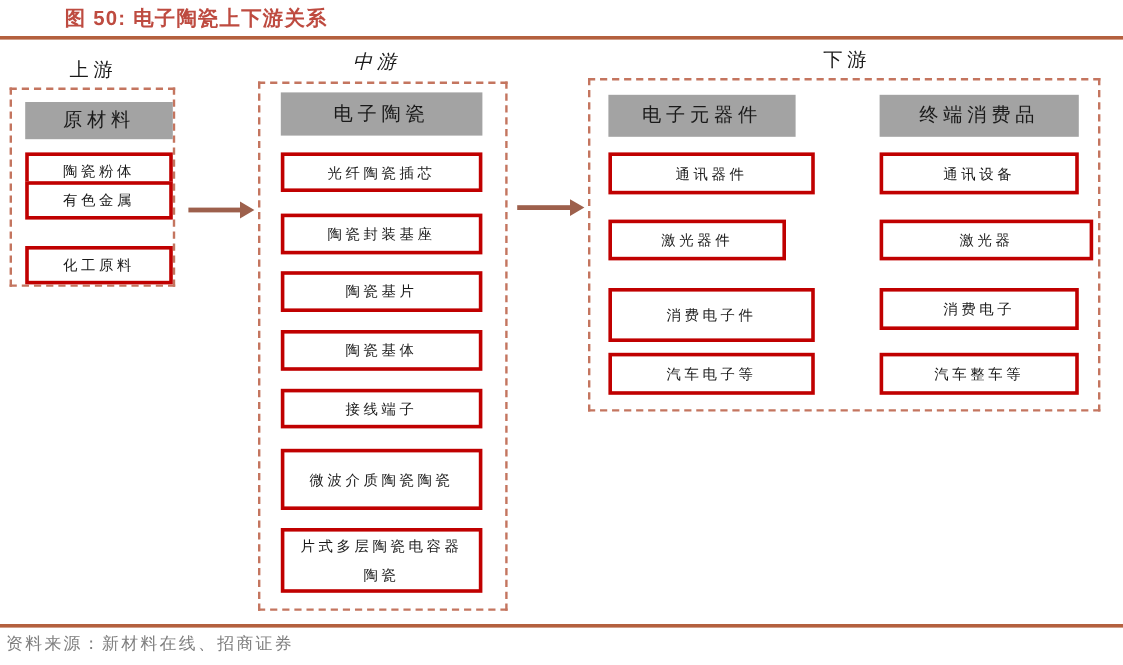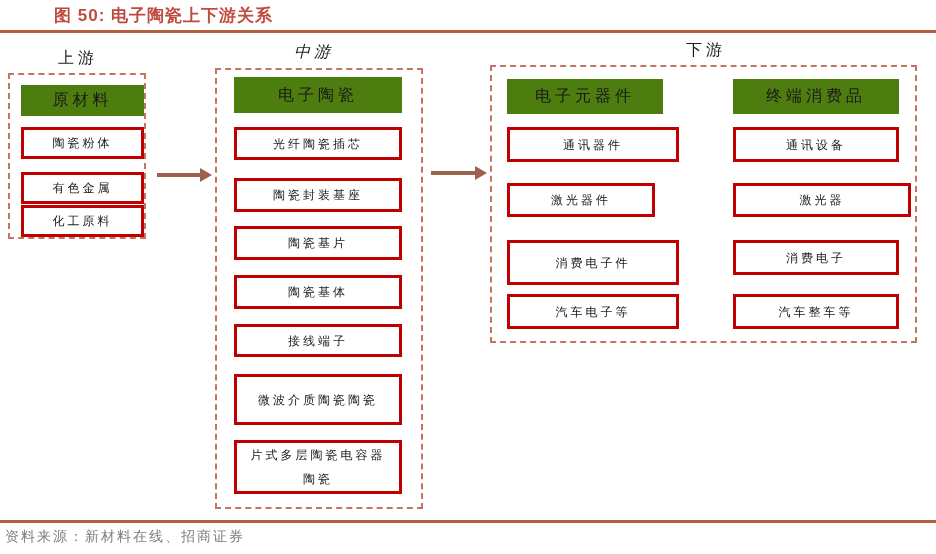--- a/index.html
+++ b/index.html
@@ -32,41 +32,41 @@
     position:absolute;
     border:2px dashed #C4755F;
     background:transparent;
     box-sizing:border-box;
   }
   .box-up{left:8px;top:73px;width:138px;height:166px;}
   .box-mid{left:215px;top:68px;width:208px;height:441px;}
   .box-down{left:490px;top:65px;width:427px;height:278px;}
   .obox{
     position:absolute;
-    background:#4d7c0f;
+    background:#a3a3a3;
     display:flex;align-items:center;justify-content:center;
     font-size:16px;color:#1a1a1a;letter-spacing:4px;
     font-family:"Liberation Serif","DejaVu Serif",serif;
     text-align:center;
   }
   .rbox{
     position:absolute;
     border:3px solid #C00000;background:#ffffff;
     box-sizing:border-box;
     display:flex;align-items:center;justify-content:center;
     font-size:12px;color:#1a1a1a;letter-spacing:3px;
     line-height:24px;
     font-family:"Liberation Serif","DejaVu Serif",serif;
     text-align:center;
     padding:0 11px;
   }
   
   .up-h {left:11px;top:10px;width:123px;height:31px;}
   .up-0 {left:11px;top:52px;width:123px;height:32px;}
-  .up-1 {left:11px;top:97px;width:123px;height:32px;}
+  .up-1 {left:11px;top:76px;width:123px;height:32px;}
   .up-2 {left:11px;top:130px;width:123px;height:32px;}
   
   .mid-h {left:17px;top:7px;width:168px;height:36px;}
   .mid-0 {left:17px;top:57px;width:168px;height:33px;}
   .mid-1 {left:17px;top:108px;width:168px;height:34px;}
   .mid-2 {left:17px;top:156px;width:168px;height:34px;}
   .mid-3 {left:17px;top:205px;width:168px;height:34px;}
   .mid-4 {left:17px;top:254px;width:168px;height:33px;}
   .mid-5 {left:17px;top:304px;width:168px;height:51px;}
   .mid-6 {left:17px;top:370px;width:168px;height:54px;}

